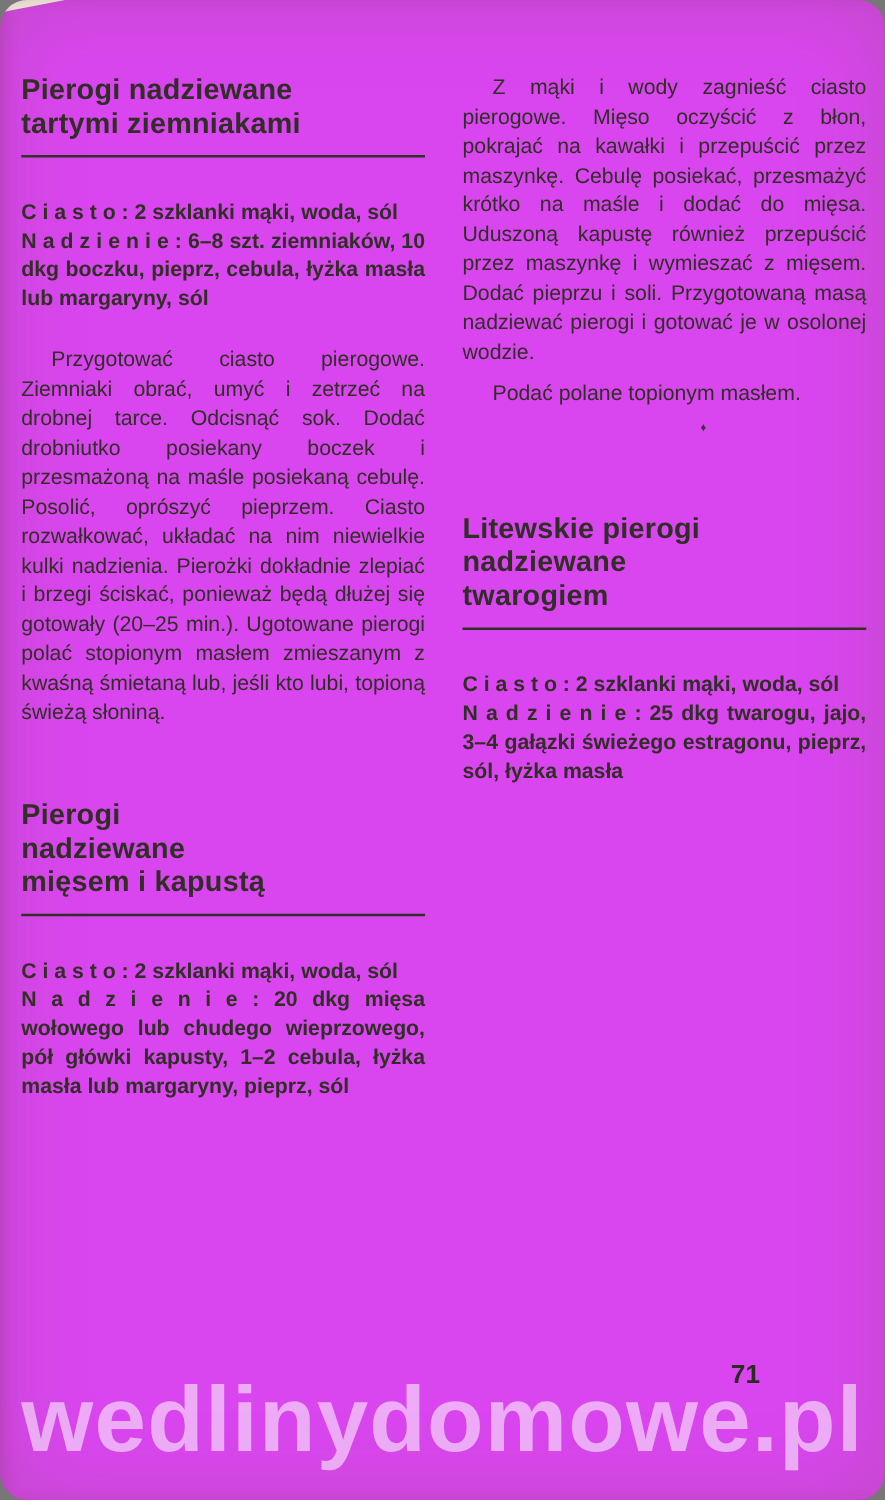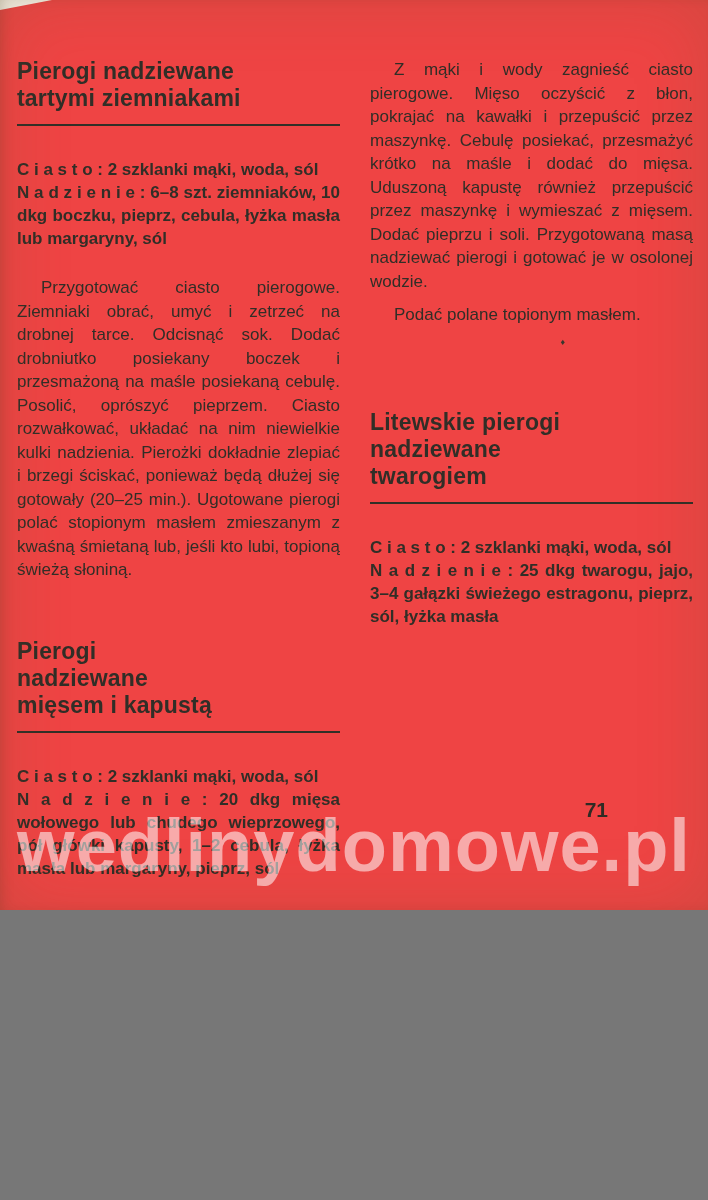--- a/index.html
+++ b/index.html
@@ -4,24 +4,25 @@
 <style>
   * { box-sizing: border-box; margin: 0; padding: 0; }
   html, body { width: 708px; height: 1200px; }
   body {
     font-family: "Liberation Sans", "DejaVu Sans", sans-serif;
     background: #777;
   }
   .page {
     position: relative;
     width: 708px;
-    height: 910px;
-    background: #ef4444;
+    height: 1200px;
+    background: #d946ef;
     color: #312e27;
     overflow: hidden;
+    border-radius: 22px;
   }
   .page-vignette {
     position: absolute;
     inset: 0;
     pointer-events: none;
     box-shadow: inset 0 0 70px rgba(110, 88, 48, 0.22), inset 6px 0 14px -6px rgba(60, 48, 20, 0.25);
     z-index: 5;
   }
   .corner-curl {
     position: absolute;

